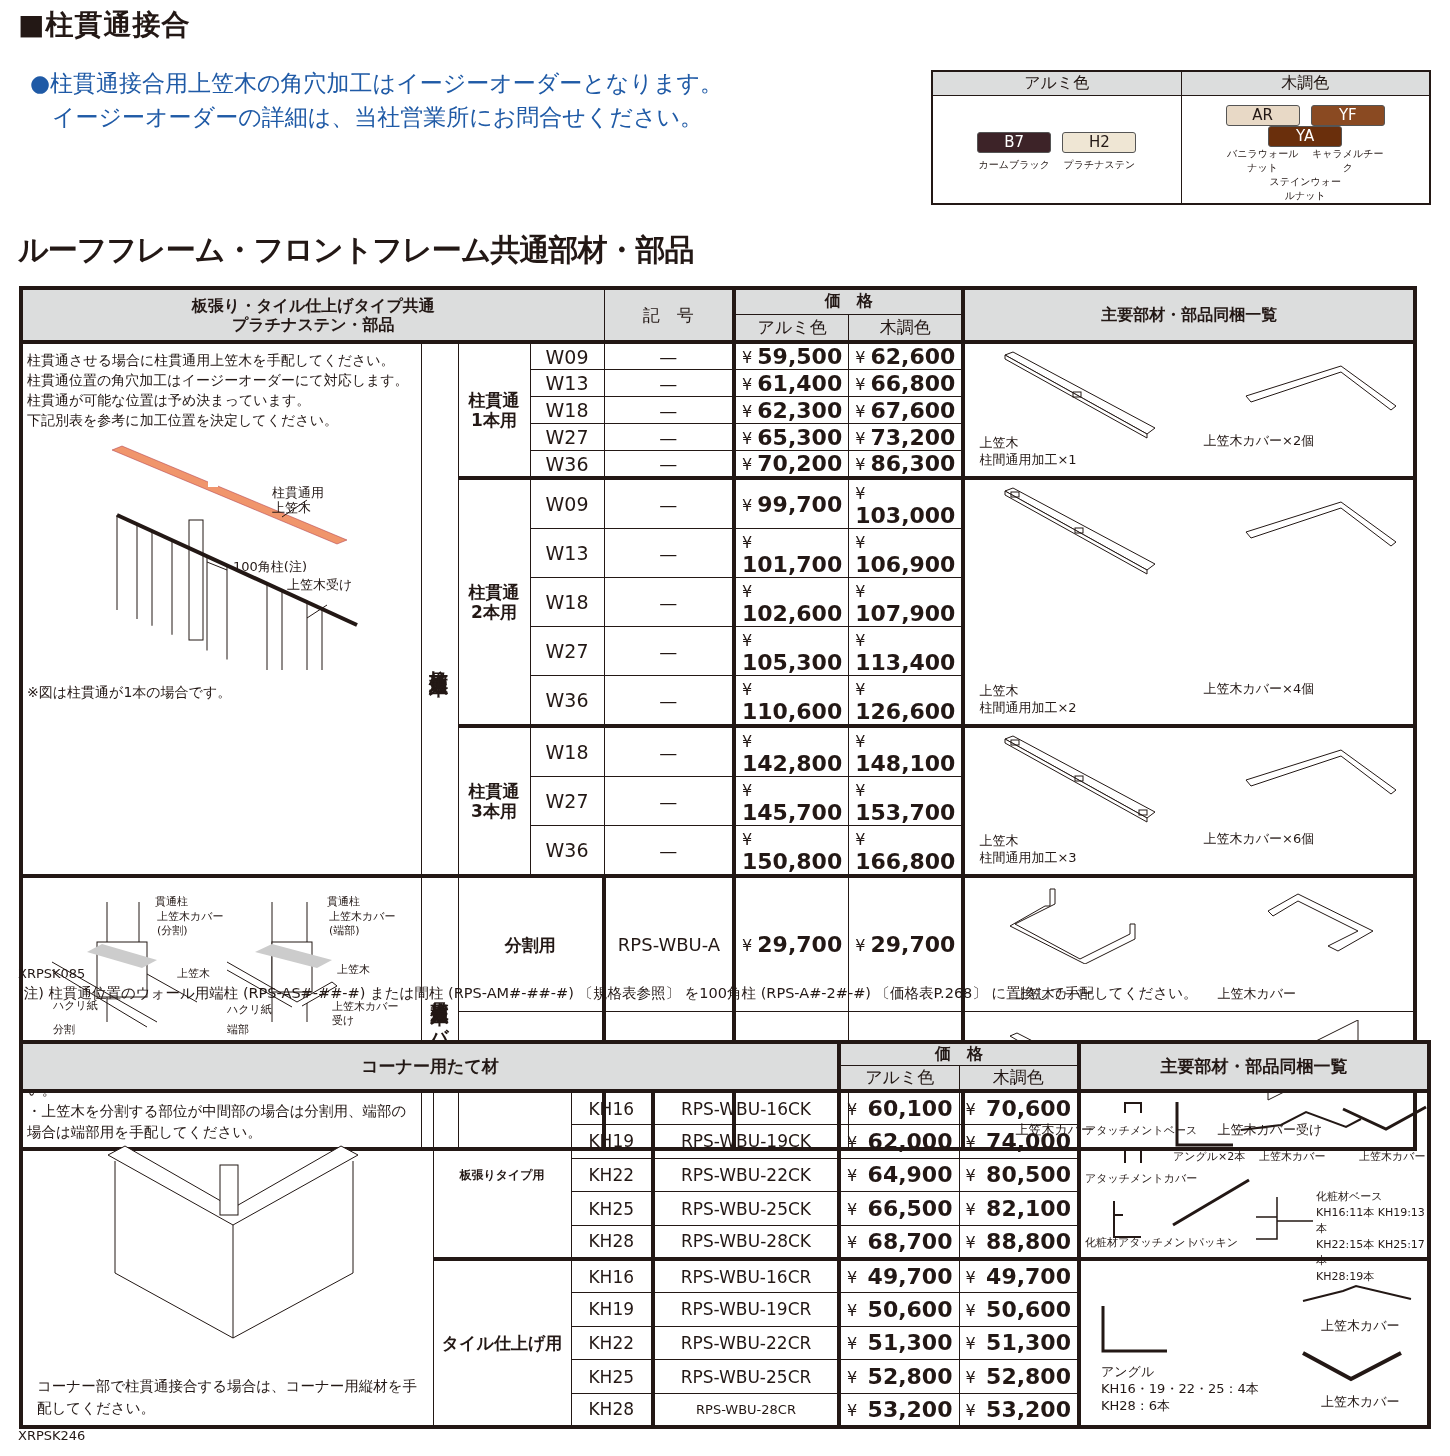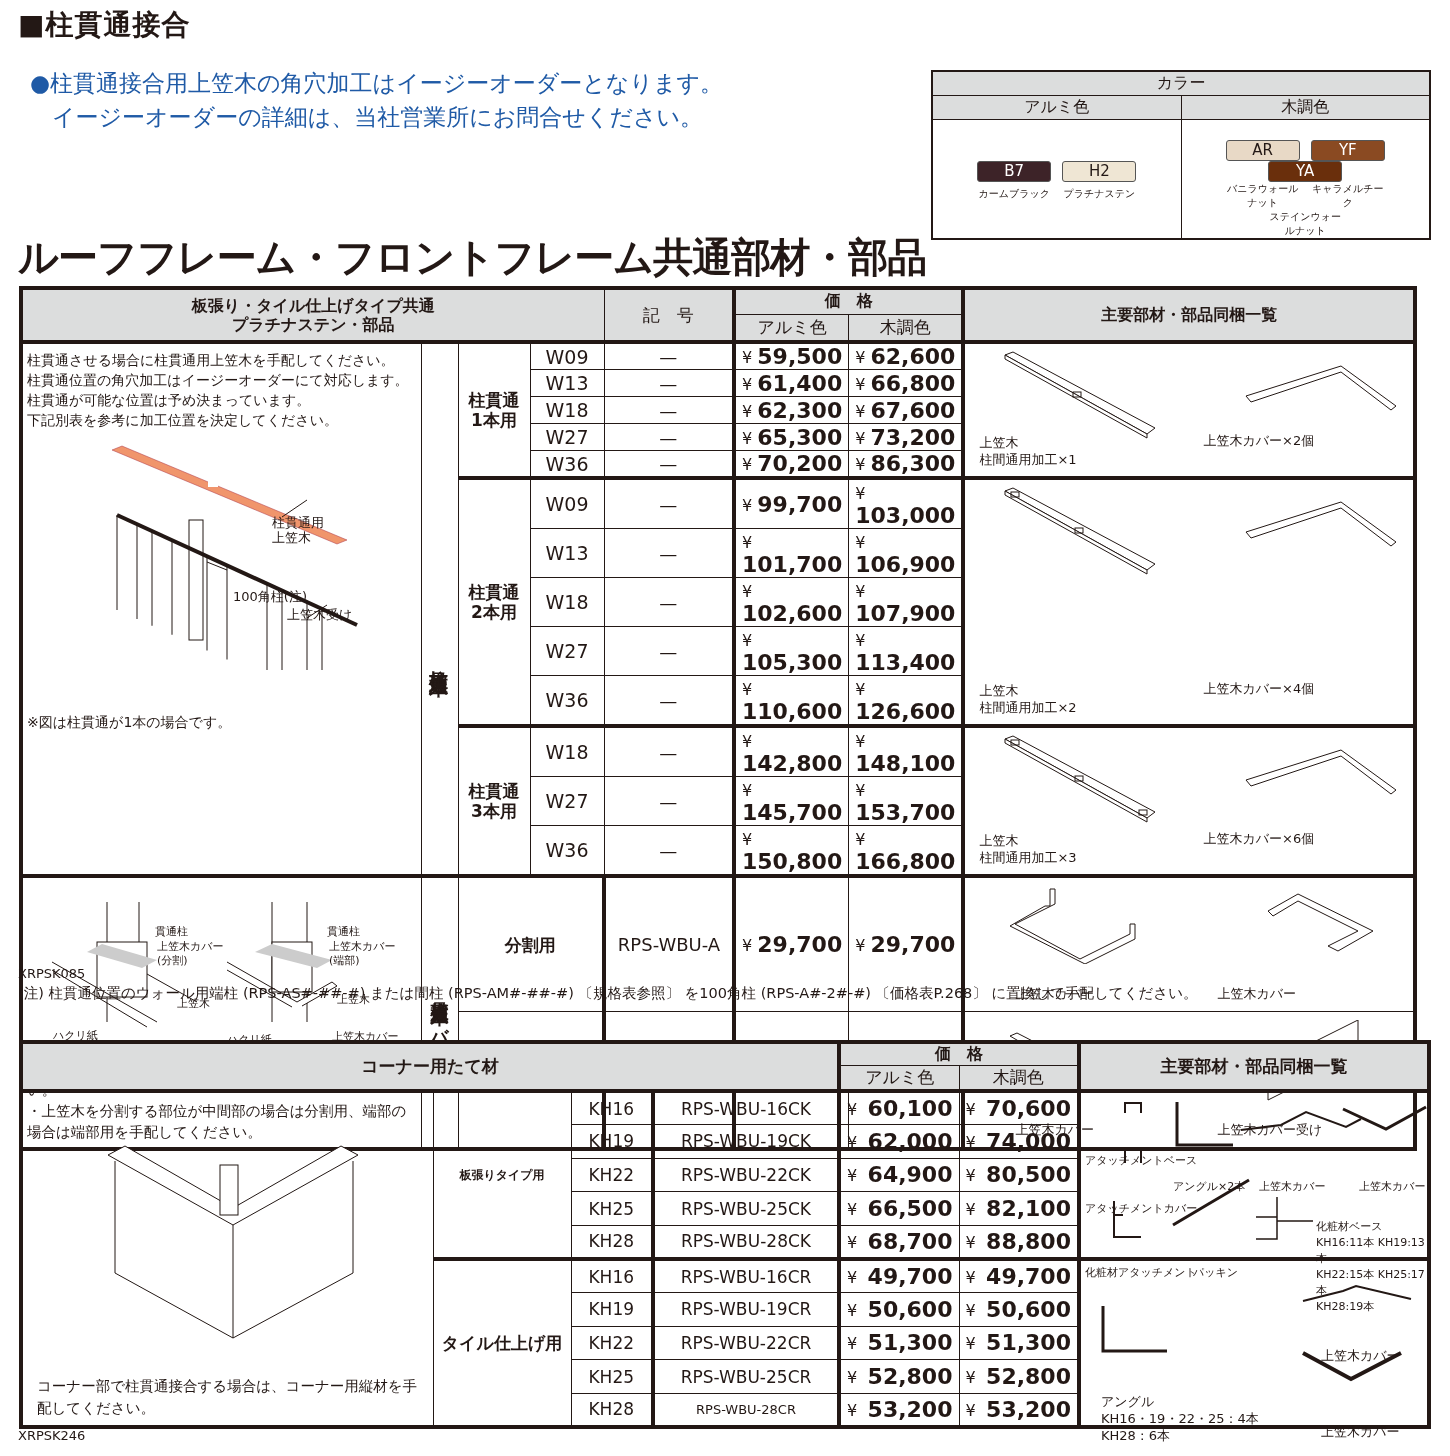--- a/index.html
+++ b/index.html
@@ -1,68 +1,65 @@
 <!DOCTYPE html>
 <html><head>
 <meta charset="utf-8">
 <style>
   * { box-sizing: border-box; margin: 0; padding: 0; }
   body { width: 1450px; height: 1456px; background: #fff; color: #231815; font-family: "DejaVu Sans", "Liberation Sans", sans-serif; position: relative; overflow: hidden; }
   .abs { position: absolute; }
   .h1 { left: 18px; top: 6px; font-size: 28px; font-weight: bold; letter-spacing: 1px; }
   .note-blue { color: #1f5aa6; font-size: 23px; line-height: 34px; }
-  .h2 { left: 18px; top: 230px; font-size: 40px; font-weight: bold; letter-spacing: -1px; }
+  .h2 { left: 18px; top: 230px; font-size: 30px; font-weight: bold; letter-spacing: -1px; }
   table { border-collapse: collapse; }
   .tbl td, .tbl th { border: 1px solid #231815; }
   .hdr { background: #dcdddd; font-weight: bold; font-size: 16px; text-align: center; }
   .thick-b { border-bottom: 4px solid #231815 !important; }
   .thick-l { border-left: 4px solid #231815 !important; }
   .price { font-size: 22px; font-weight: bold; white-space: nowrap; padding: 0 6px; }
   .price .yen { font-size: 16px; font-weight: normal; float: left; margin-top: 4px; }
   .price .num { float: right; }
   .code { text-align: center; font-size: 18px; }
   .small { font-size: 14px; line-height: 20px; }
   .vert { writing-mode: vertical-rl; text-orientation: upright; font-weight: bold; font-size: 19px; letter-spacing: 1px; margin: 0 auto; }
   .grp { font-weight: bold; font-size: 17px; text-align: center; line-height: 20px; }
-  .cap { font-size: 13px; position: absolute; margin-top: 30px; }
+  .cap { font-size: 13px; position: absolute; }
   .colorbox { left: 931px; top: 70px; width: 500px; border: 1px solid #231815; }
   .colorbox table { width: 100%; }
   .colorbox td { border: 1px solid #231815; text-align: center; }
   .sw { display: inline-block; width: 74px; height: 21px; border: 1px solid #555; border-radius: 3px; font-size: 15px; line-height: 19px; margin: 0 3px; }
   .swl { display: inline-block; width: 80px; font-size: 10px; text-align: center; }
 </style>
 </head>
 <body>
 
 <div class="abs h1">■柱貫通接合</div>
 <div class="abs note-blue" style="left:30px;top:66px;">●柱貫通接合用上笠木の角穴加工はイージーオーダーとなります。</div>
 <div class="abs note-blue" style="left:52px;top:100px;">イージーオーダーの詳細は、当社営業所にお問合せください。</div>
 
 <div class="abs colorbox">
   <table>
     <tbody>
-        <tr>
-          <td colspan="2" class="hdr" style="font-weight:normal;height:24px;">カラー</td>
-        </tr>
     <tr>
       <td class="hdr" style="font-weight:normal;width:50%;height:24px;">アルミ色</td>
       <td class="hdr" style="font-weight:normal;height:24px;">木調色</td>
     </tr>
     <tr>
       <td style="height:44px;padding-top:4px;">
         <div>
           <span class="sw" id="sw0" style="background: rgb(61, 35, 40); color: rgb(255, 255, 255);">B7</span>
           <span class="sw" id="sw1" style="background: rgb(239, 230, 212); color: rgb(35, 24, 21);">H2</span>
         </div>
         <div>
           <span class="swl">カームブラック</span>
           <span class="swl">プラチナステン</span>
         </div>
       </td>
-      <td style="height:44px;padding-top:20px;">
+      <td style="height:44px;padding-top:9px;">
         <div>
           <span class="sw" id="sw2" style="background: rgb(232, 217, 198); color: rgb(35, 24, 21);">AR</span>
           <span class="sw" id="sw3" style="background: rgb(138, 74, 34); color: rgb(255, 255, 255);">YF</span>
           <span class="sw" id="sw4" style="background: rgb(106, 47, 12); color: rgb(255, 255, 255);">YA</span>
         </div>
         <div>
           <span class="swl">バニラウォールナット</span>
           <span class="swl">キャラメルチーク</span>
           <span class="swl">ステインウォールナット</span>
         </div>

